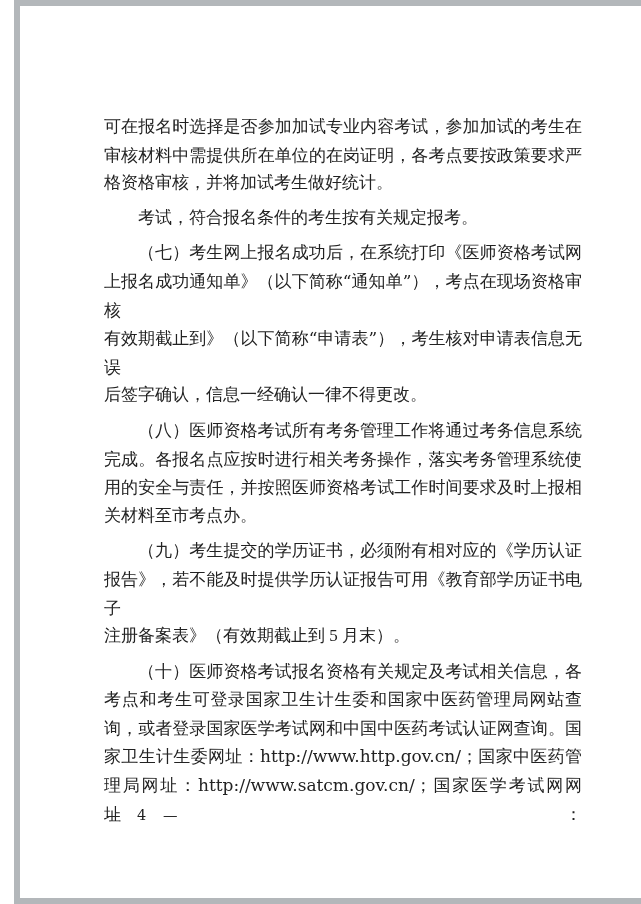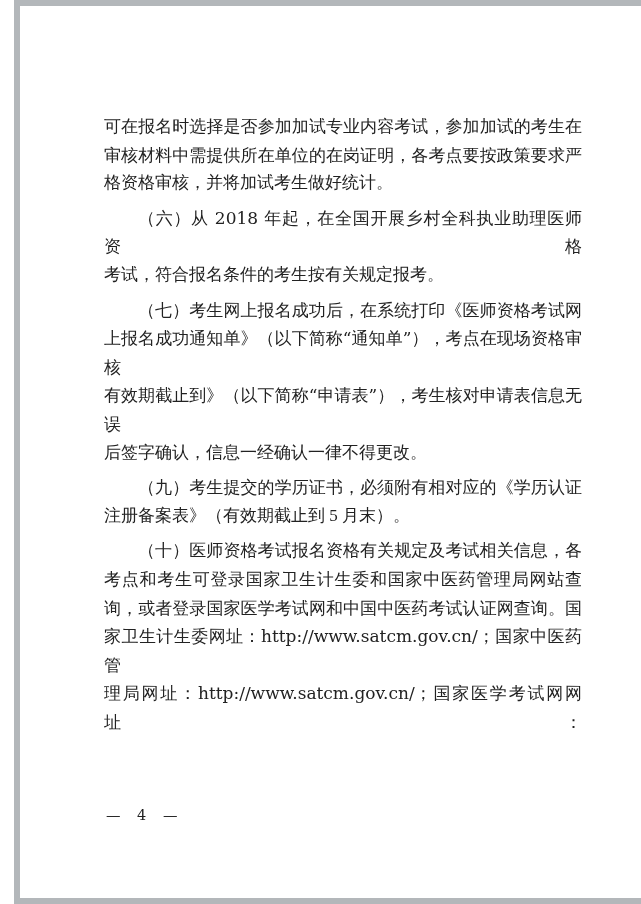--- a/index.html
+++ b/index.html
@@ -66,35 +66,41 @@
 <body>
 
 <div class="page" style="border-color: rgb(179, 183, 186); background: rgb(255, 255, 255);">
   <div class="text-block" style="color: rgb(34, 34, 34);">
       <p class="para">
         <span class="line">可在报名时选择是否参加加试专业内容考试，参加加试的考生在</span>
         <span class="line">审核材料中需提供所在单位的在岗证明，各考点要按政策要求严</span>
         <span class="line line-end">格资格审核，并将加试考生做好统计。</span>
       </p>
       <p class="para indent">
-        <span class="line">（六）从 2018 年起，在全国开展乡村全科执业助理医师资格</span>
         <span class="line line-end">考试，符合报名条件的考生按有关规定报考。</span>
       </p>
       <p class="para indent">
         <span class="line">（七）考生网上报名成功后，在系统打印《医师资格考试网</span>
         <span class="line">上报名成功通知单》（以下简称“通知单”），考点在现场资格审核</span>
         <span class="line">有效期截止到》（以下简称“申请表”），考生核对申请表信息无误</span>
         <span class="line line-end">后签字确认，信息一经确认一律不得更改。</span>
       </p>
       <p class="para indent">
+        <span class="line">（八）医师资格考试所有考务管理工作将通过考务信息系统</span>
+        <span class="line">完成。各报名点应按时进行相关考务操作，落实考务管理系统使</span>
+        <span class="line">用的安全与责任，并按照医师资格考试工作时间要求及时上报相</span>
+        <span class="line line-end">关材料至市考点办。</span>
+      </p>
+      <p class="para indent">
         <span class="line">（九）考生提交的学历证书，必须附有相对应的《学历认证</span>
+        <span class="line">报告》，若不能及时提供学历认证报告可用《教育部学历证书电子</span>
         <span class="line line-end">注册备案表》（有效期截止到 5 月末）。</span>
       </p>
       <p class="para indent">
         <span class="line">（十）医师资格考试报名资格有关规定及考试相关信息，各</span>
         <span class="line">考点和考生可登录国家卫生计生委和国家中医药管理局网站查</span>
         <span class="line">询，或者登录国家医学考试网和中国中医药考试认证网查询。国</span>
-        <span class="line">家卫生计生委网址：http://www.satcm.gov.cn/；国家中医药管</span>
+        <span class="line">家卫生计生委网址：http://www.http.gov.cn/；国家中医药管</span>
         <span class="line">理局网址：http://www.satcm.gov.cn/；国家医学考试网网址：</span>
       </p>
     </div>
   <div class="page-number">— 4 —</div>
 </div>
 
 </body></html>

